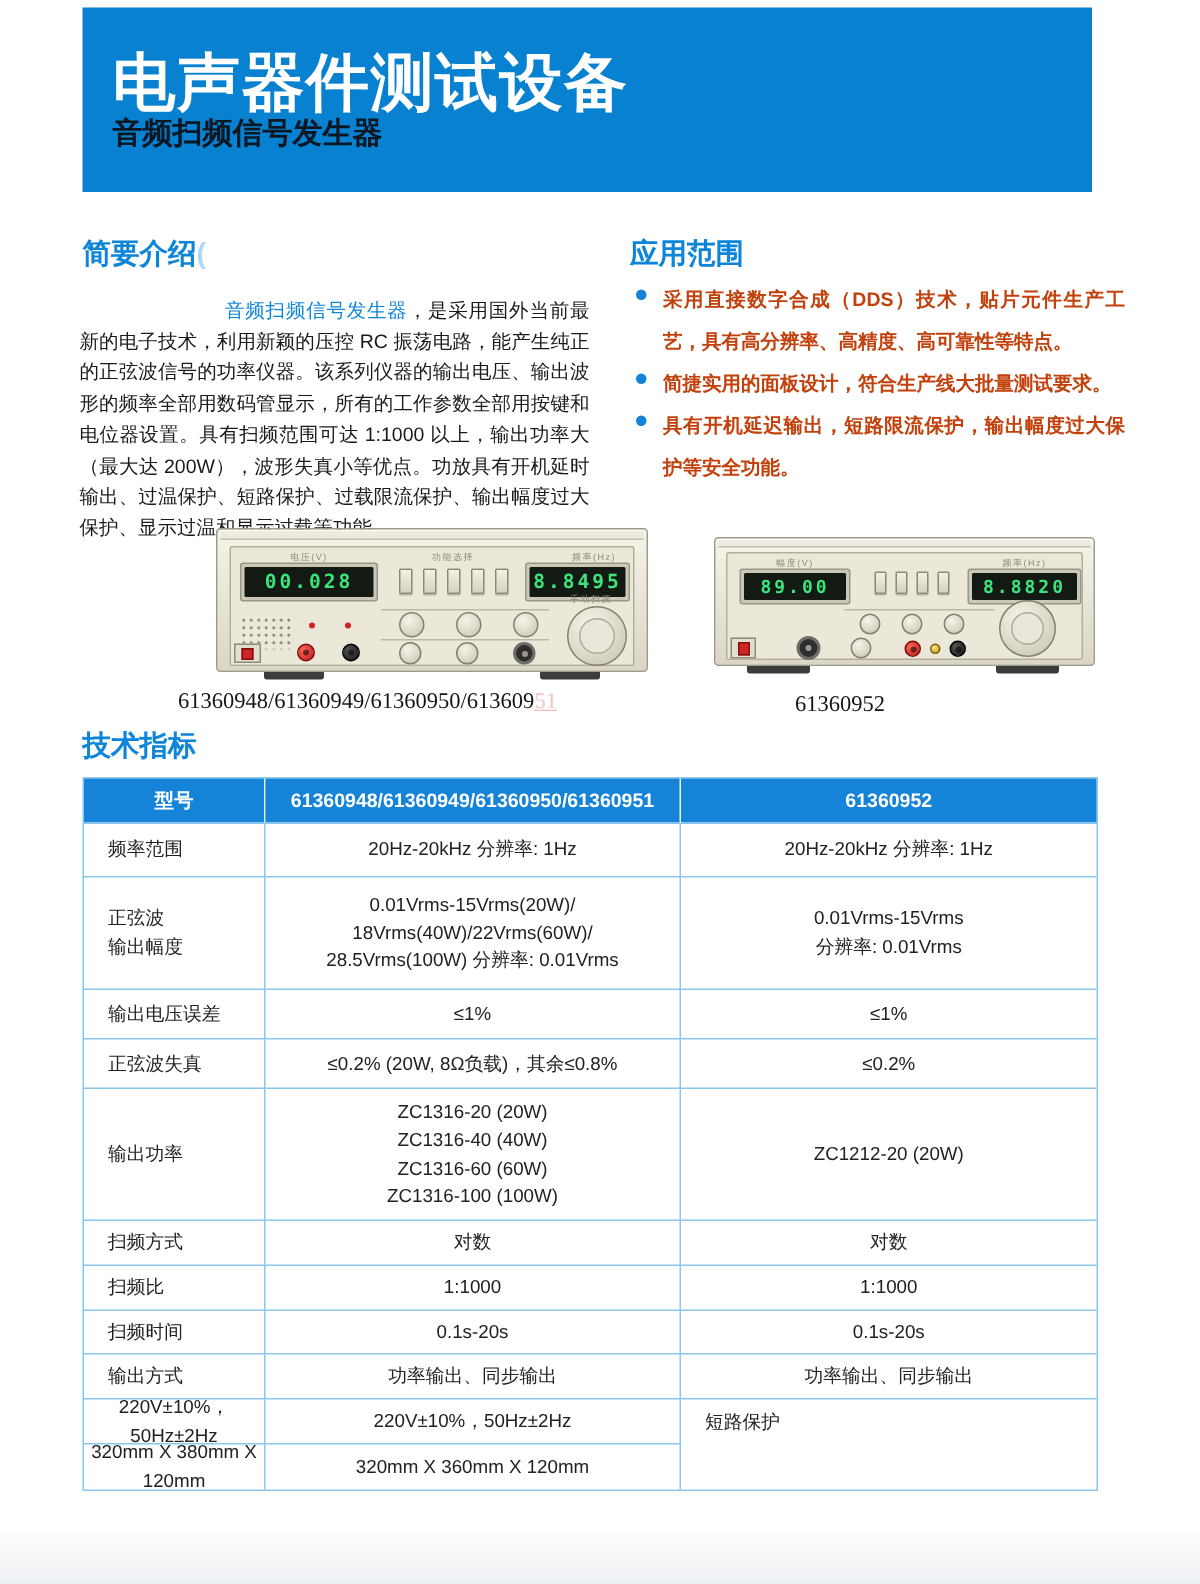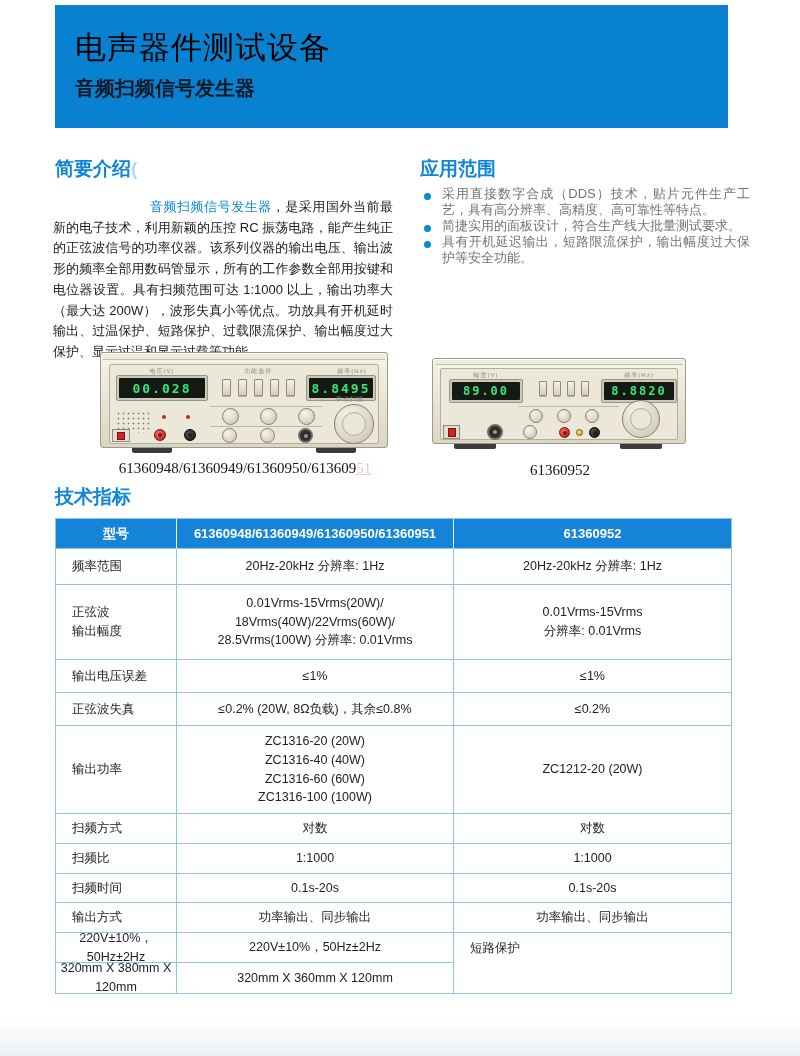--- a/index.html
+++ b/index.html
@@ -3,38 +3,38 @@
 <meta charset="utf-8">
 <style>
   html,body { margin:0; padding:0; }
   body {
     width:800px; height:1056px; position:relative; overflow:hidden;
     background:#ffffff; font-family:"Liberation Sans",sans-serif;
     -webkit-font-smoothing:antialiased;
   }
   
   .hdr { position:absolute; left:55px; top:5px; width:673px; height:123px; background:#0981d1; }
-  .hdr-title { position:absolute; left:20px; top:22px; font-size:31px; font-weight:400; color:#000000; letter-spacing:1px; }
+  .hdr-title { position:absolute; left:20px; top:22px; font-size:42px; font-weight:700; color:#ffffff; letter-spacing:1px; }
   .hdr-sub   { position:absolute; left:20px; top:70px; font-size:20px; font-weight:700; color:#0b1824; }
   
   .sec-title { position:absolute; font-size:19px; font-weight:800; color:#0d85d8; }
   .decor-paren { color:#a9d9f4; font-weight:700; }
   
   .intro-p {
     position:absolute; left:53px; top:184px; width:340px;
     font-size:13px; line-height:20.7px; color:#1a1a1a; text-align:justify;
     text-indent:97px;
   }
   .intro-p .lead { color:#0d85d8; }
   
   .apps { position:absolute; left:420px; top:186px; width:330px; }
-  .app-item { position:relative; padding-left:22px; font-size:13px; line-height:16px; color:#737373; text-align:justify; }
+  .app-item { position:relative; padding-left:22px; font-size:13px; line-height:28px; color:#c2410c; text-align:justify;font-weight:bold; }
   .app-item .dot { position:absolute; left:4px; top:7px; width:7px; height:7px; border-radius:50%; background:#1583d8; }
   
-  .inst { position:absolute; }
+  .inst { position:absolute;margin-left:44px; }
   .inst * { position:absolute; box-sizing:border-box; }
   .case { background:linear-gradient(#f6f3e8,#dbd6c4); border:1px solid #9e9a8a; border-radius:3px; box-shadow:inset 0 1px 0 #fff; }
   .lid  { background:#edebdd; border-bottom:1px solid #c3bfae; }
   .panel { background:#ebe8d9; border:1px solid #b3af9e; border-radius:2px; }
   .dlabel { font-size:6px; color:#8e8a78; text-align:center; width:100%; letter-spacing:1px; white-space:nowrap; overflow:hidden; }
   .bezel { background:#ccc8b8; border:1px solid #9a9686; border-radius:2px; padding:2px; }
   .lcd { position:relative; width:100%; height:100%; background:#121a13; border-radius:1px;
          color:#3ce57c; font-family:"DejaVu Sans Mono",monospace; font-weight:bold;
          display:flex; align-items:center; justify-content:center; letter-spacing:2px; }
   .pbtn { background:linear-gradient(#f4f1e4,#d5d0bf); border:1px solid #8e8a7a; border-radius:1px; box-shadow:0 1px 0 #b9b5a4; }

